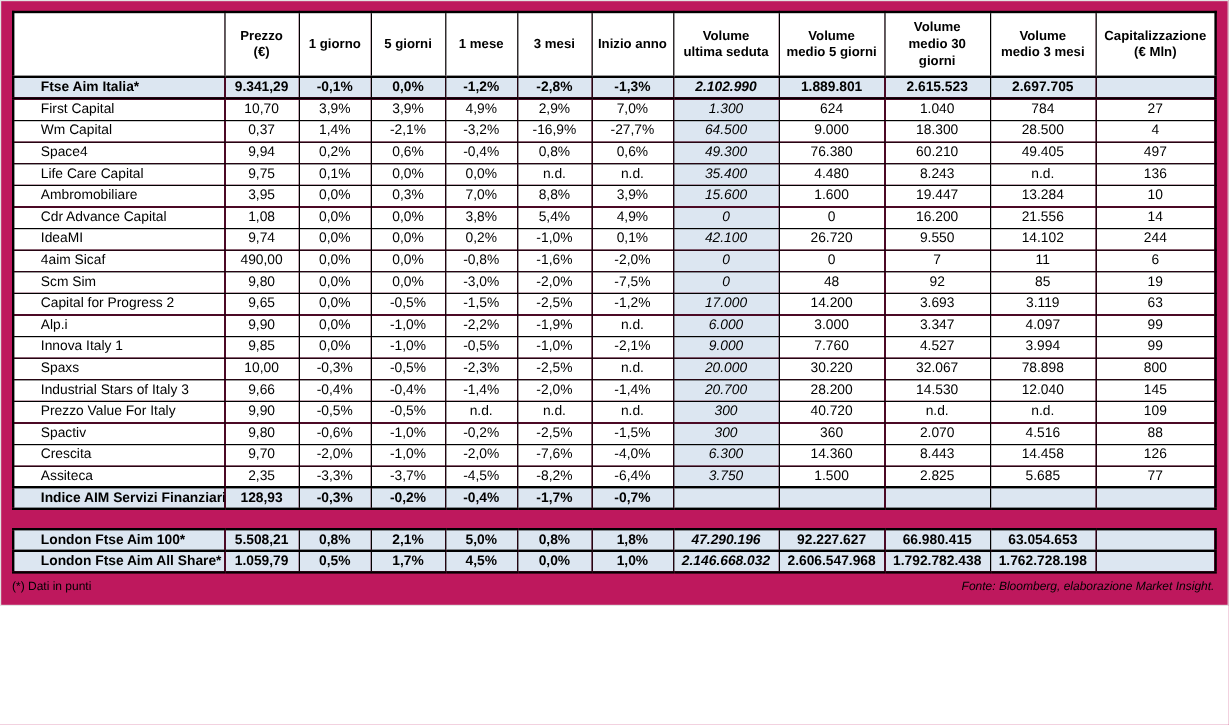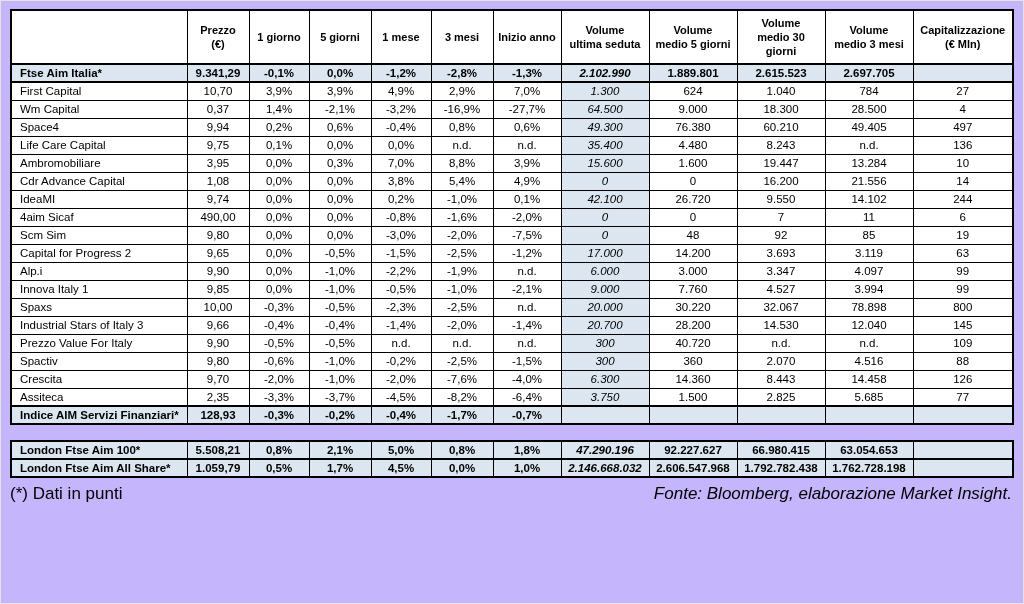--- a/index.html
+++ b/index.html
@@ -1,21 +1,21 @@
 <!DOCTYPE html>
 <html><head>
 <meta charset="utf-8">
 <style>
   * { box-sizing: border-box; }
   html, body { margin: 0; padding: 0; background: #ffffff; }
   .page {
     width: 1024px;
-    height: 604px;
+    height: 505px;
     padding: 8px 9px 0 9px;
-    background: #c4b5fd;
+    background: #be185d;
     border: 1px solid #e3e3e3;
     font-family: "Liberation Sans", sans-serif;
     color: #000;
     overflow: hidden;
   }
   table.tbl {
     border-collapse: collapse;
     table-layout: fixed;
     width: 1002px;
     border: 2px solid #000;
@@ -37,36 +37,36 @@
     border: 1px solid #000;
     font-size: 11.5px;
     height: 18px;
     padding: 0 4px;
     text-align: center;
     vertical-align: middle;
     white-space: nowrap;
     overflow: hidden;
     background: #ffffff;
   }
-  table.tbl td.name { text-align: left; padding-left: 8px; }
+  table.tbl td.name { text-align: left; padding-left: 22px; }
   table.tbl td.hl { background: #dce6f1; font-style: italic; }
   table.tbl tr.index td {
     background: #dce6f1;
     font-weight: bold;
     border-top: 2px solid #000;
     border-bottom: 2px solid #000;
   }
   table.tbl.london { margin-top: 15px; }
   .footer {
     width: 1002px;
     display: flex;
     justify-content: space-between;
     align-items: baseline;
     margin-top: 6px;
-    font-size: 17px;
+    font-size: 10px;
   }
   .footer .source { font-style: italic; }
 </style>
 </head>
 <body>
 
 <div class="page">
 
   <table class="tbl main">
     <colgroup>

